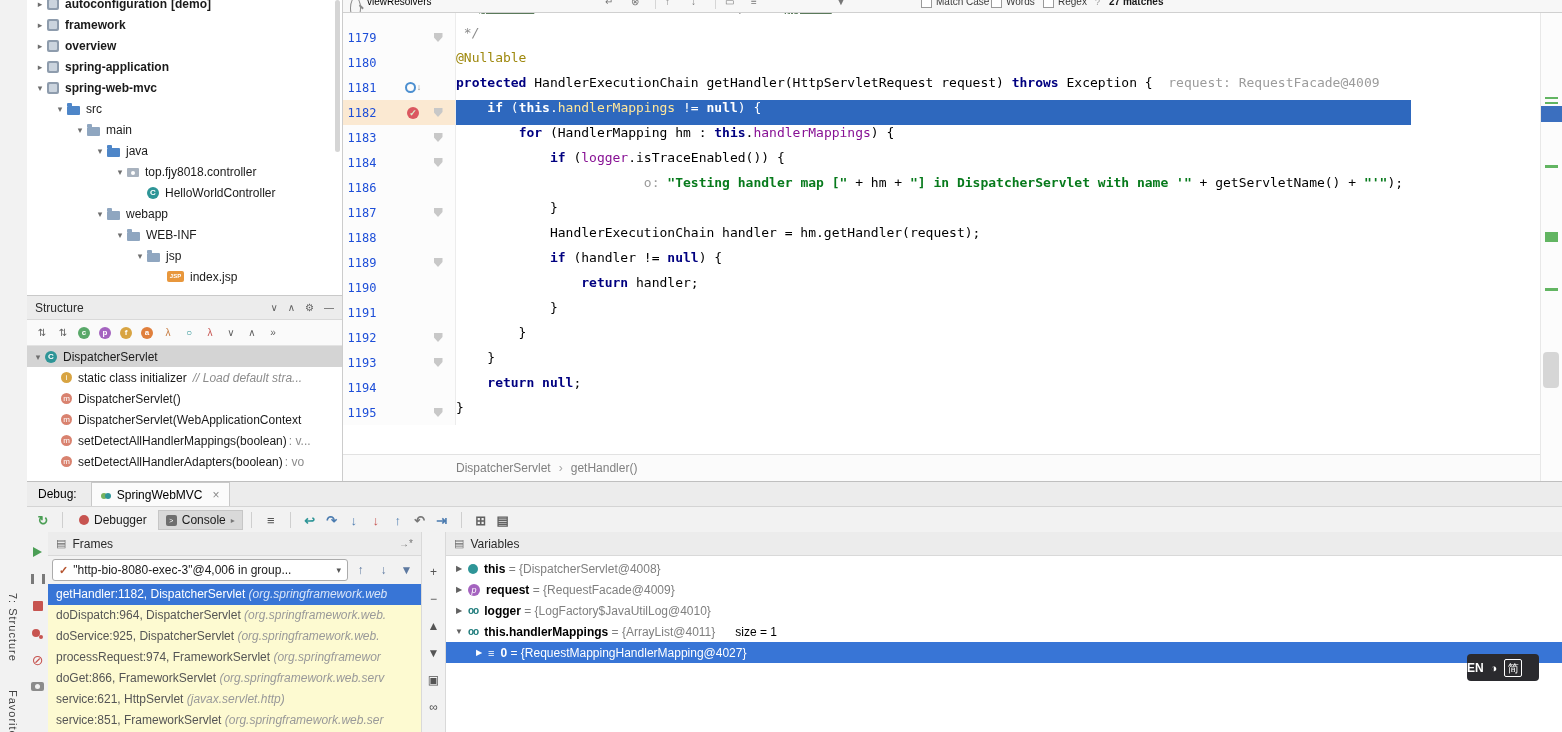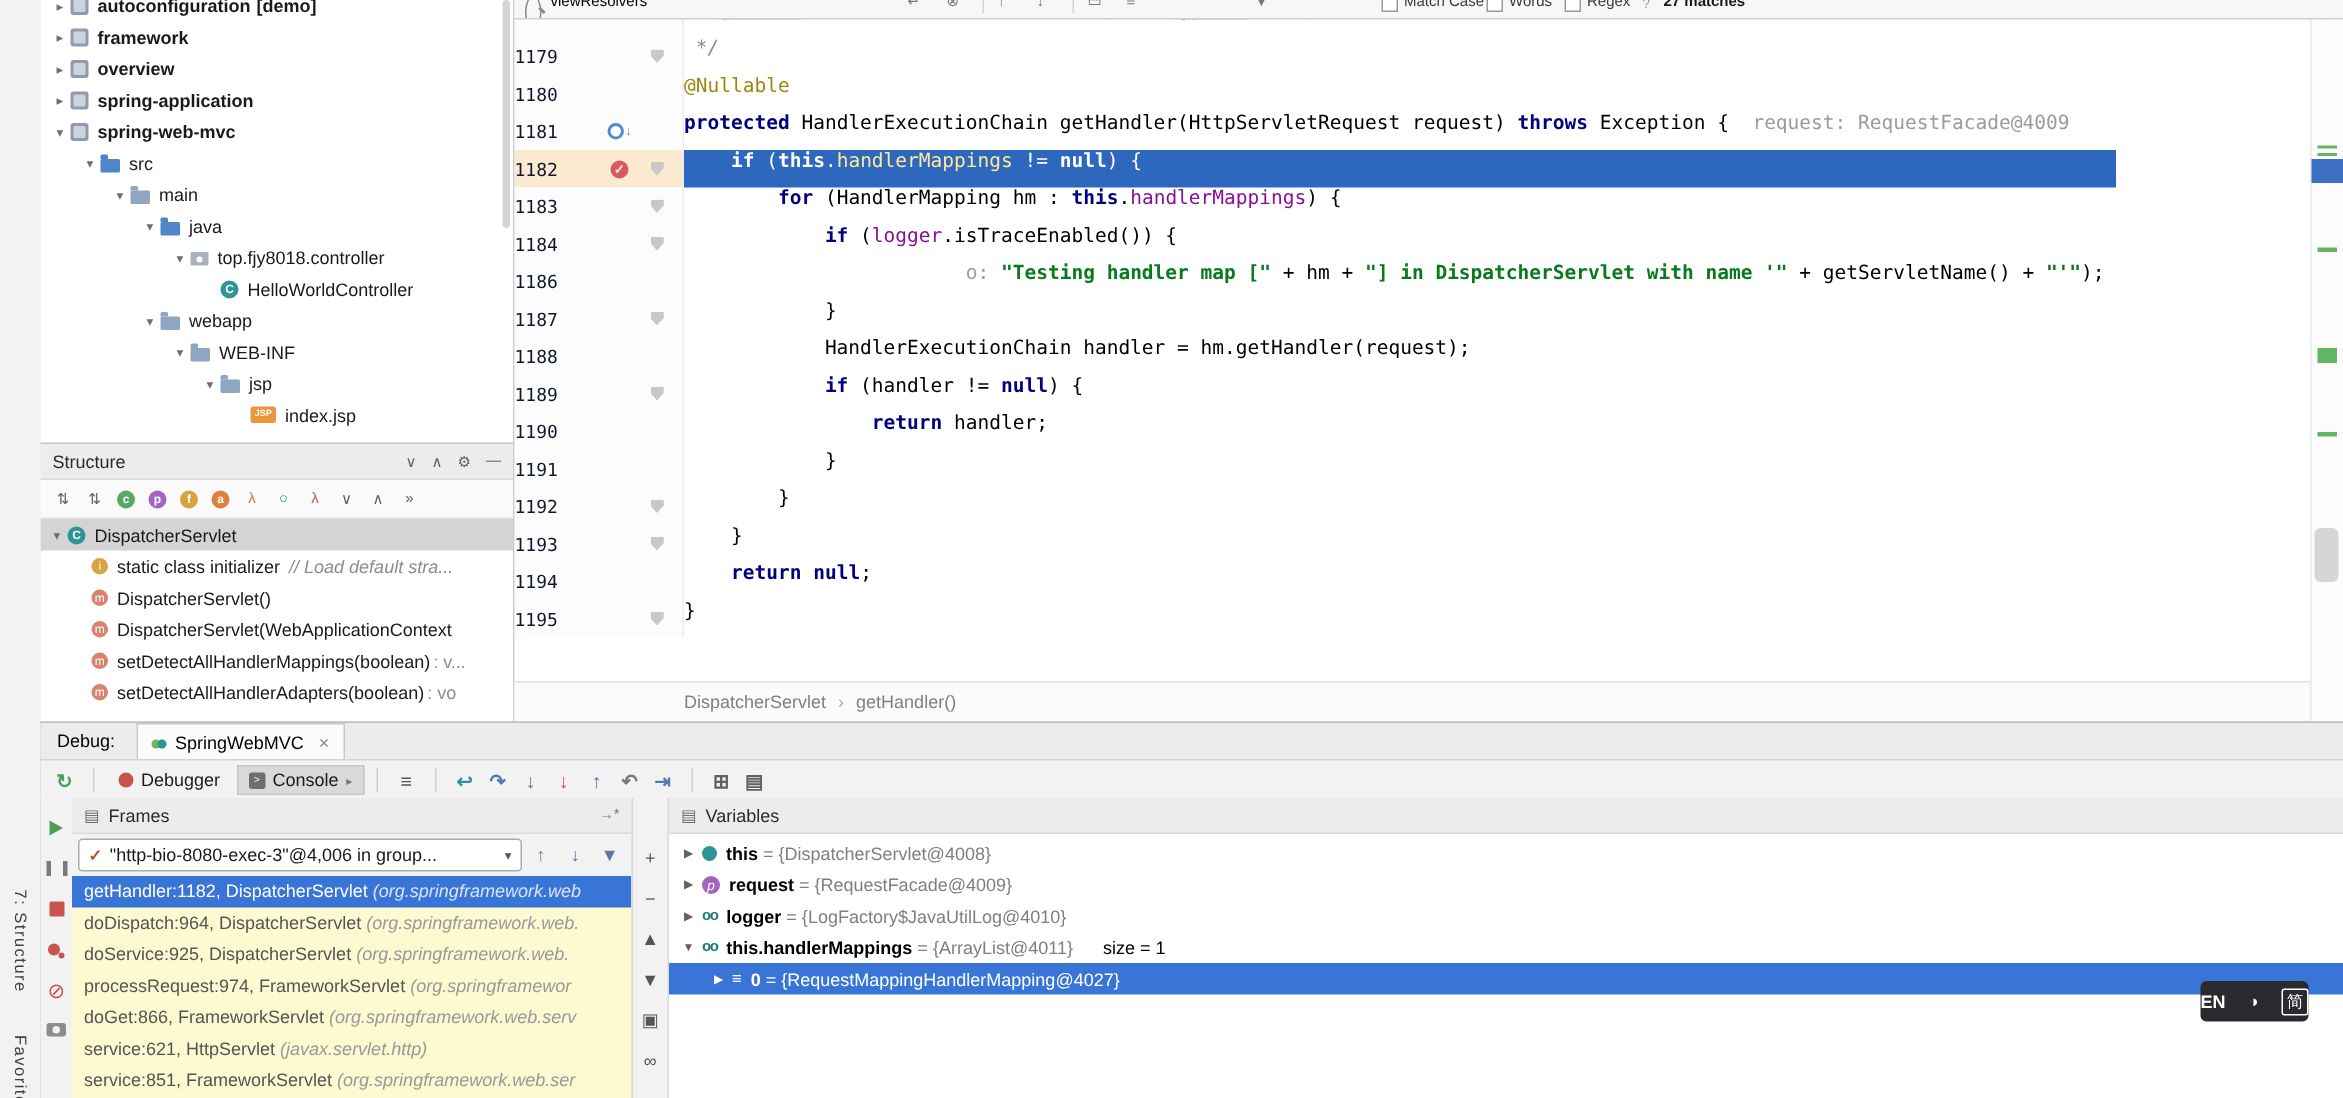--- a/index.html
+++ b/index.html
@@ -58,21 +58,21 @@
   .schk{display:flex;align-items:center;gap:4px;color:#3A3A3A}
   .schk .box{width:9px;height:9px;border:1px solid #9A9A9A;background:#fff;display:inline-block}
   .shelp{color:#999;font-size:9px}
   .smatches{font-weight:bold;color:#1A1A1A}
 
   #code-rows{position:absolute;left:0;right:22px;top:12px;bottom:26px;overflow:hidden}
   .code-row{display:flex;height:25px;line-height:25px}
   .code-row:first-child{margin-top:-12px}
   .gutter{width:113px;flex:none;display:flex;align-items:center;background:#FCFCFC;border-right:1px solid #ECECEC;box-sizing:border-box}
   .gutter.exec-g{background:#FBE9D2}
-  .lnum{width:38px;text-align:left;color:#0f172a;font:12px "DejaVu Sans Mono",monospace;flex:none}
+  .lnum{width:38px;text-align:center;color:#1d4ed8;font:12px "DejaVu Sans Mono",monospace;flex:none}
   .gslot{width:24px;margin-left:20px;flex:none;display:flex;align-items:center;justify-content:center;gap:1px}
   .fslot{width:18px;margin-left:4px;flex:none;display:flex;align-items:center;justify-content:center}
   .bp{width:12px;height:12px;background:#DB5860;border-radius:50%;color:#D8F2D0;font-size:9px;line-height:12px;text-align:center;font-weight:bold}
   .ovr{width:7px;height:7px;border:2px solid #4C8FD0;border-radius:50%}
   .ovr-arrow{color:#888;font-size:9px}
   .fold{display:inline-block;width:9px;height:9px;background:#C8C8C8;clip-path:polygon(0 0,100% 0,100% 45%,50% 100%,0 45%)}
   .cline{flex:1;white-space:pre;font:13px "DejaVu Sans Mono",monospace;color:#000}
   .exec-line .cline{background:linear-gradient(90deg,#2E68BE 0,#2E68BE 955px,rgba(0,0,0,0) 955px)}
   .seg-kw{color:#000080;font-weight:bold}
   .seg-fld{color:#871094}
@@ -145,21 +145,21 @@
   .vi-param{width:12px;height:12px;background:#A463BF;border-radius:50%;color:#fff;font-size:9px;line-height:12px;text-align:center;font-style:italic}
   .vi-field{color:#1E7B7B;font-weight:bold;font-size:10px;letter-spacing:-1px}
   .vi-item{color:#4C7CB0;font-weight:bold;font-size:11px}
   .vname{font-weight:600;color:#000}
   .veq,.vval{color:#7F7F7F}
   .vextra{color:#000;margin-left:20px}
   .var-row.vsel{background:#3875D6}
   .var-row.vsel .vname,.var-row.vsel .veq,.var-row.vsel .vval,.var-row.vsel .varrow,.var-row.vsel .vi-item{color:#fff}
 
   
-  #ime{position:absolute;left:1467px;top:654px;width:72px;height:27px;background:#2A2A2E;border-radius:4px;display:flex;align-items:center;justify-content:space-between;gap:7px;color:#fff;z-index:10}
+  #ime{position:absolute;left:1467px;top:654px;width:72px;height:27px;background:#2A2A2E;border-radius:4px;display:flex;align-items:center;justify-content:flex-start;gap:7px;color:#fff;z-index:10}
   #ime-lang{font-weight:600;font-size:12px}
   #ime-moon{font-size:11px}
   #ime-char{width:16px;height:16px;border:1px solid #fff;border-radius:2px;font-size:11px;line-height:16px;text-align:center}
 </style>
 </head>
 <body>
 
 <div id="left-stripe">
   <div class="stripe-btn" id="stripe-structure"><span>7: Structure</span></div>
   <div class="stripe-btn" id="stripe-favorites"><span>Favorites</span></div>

